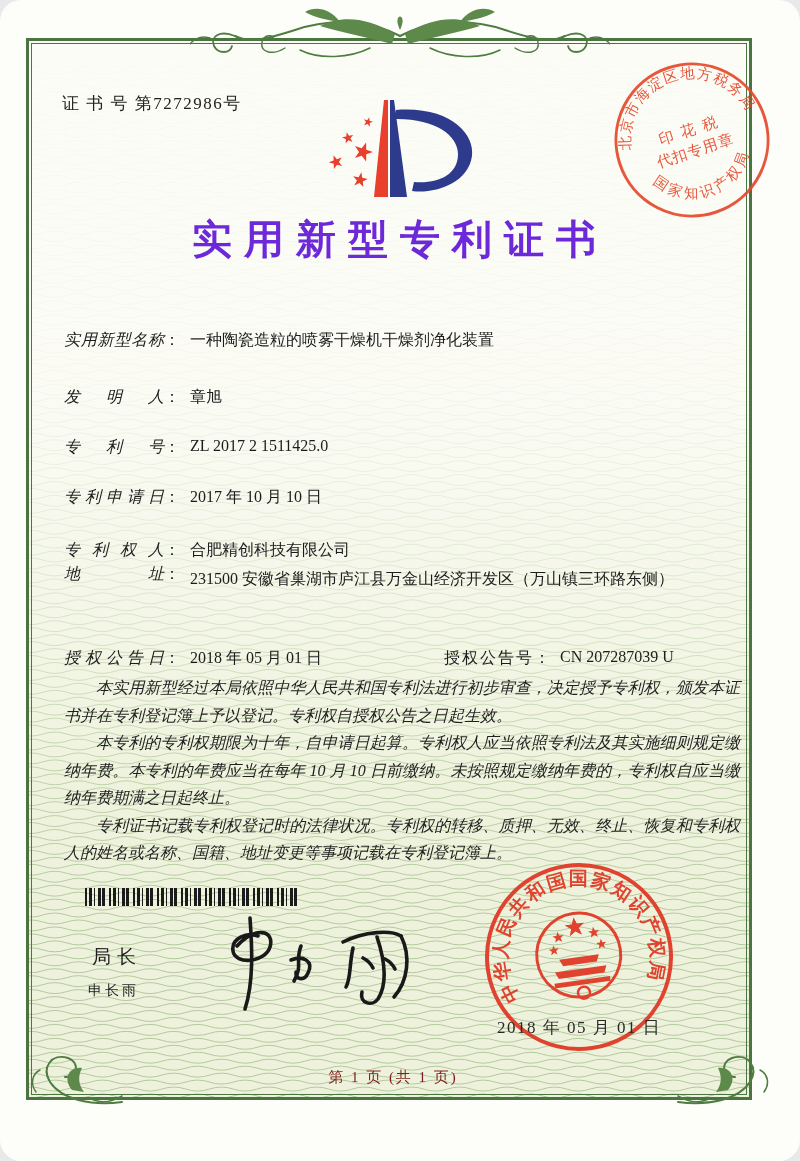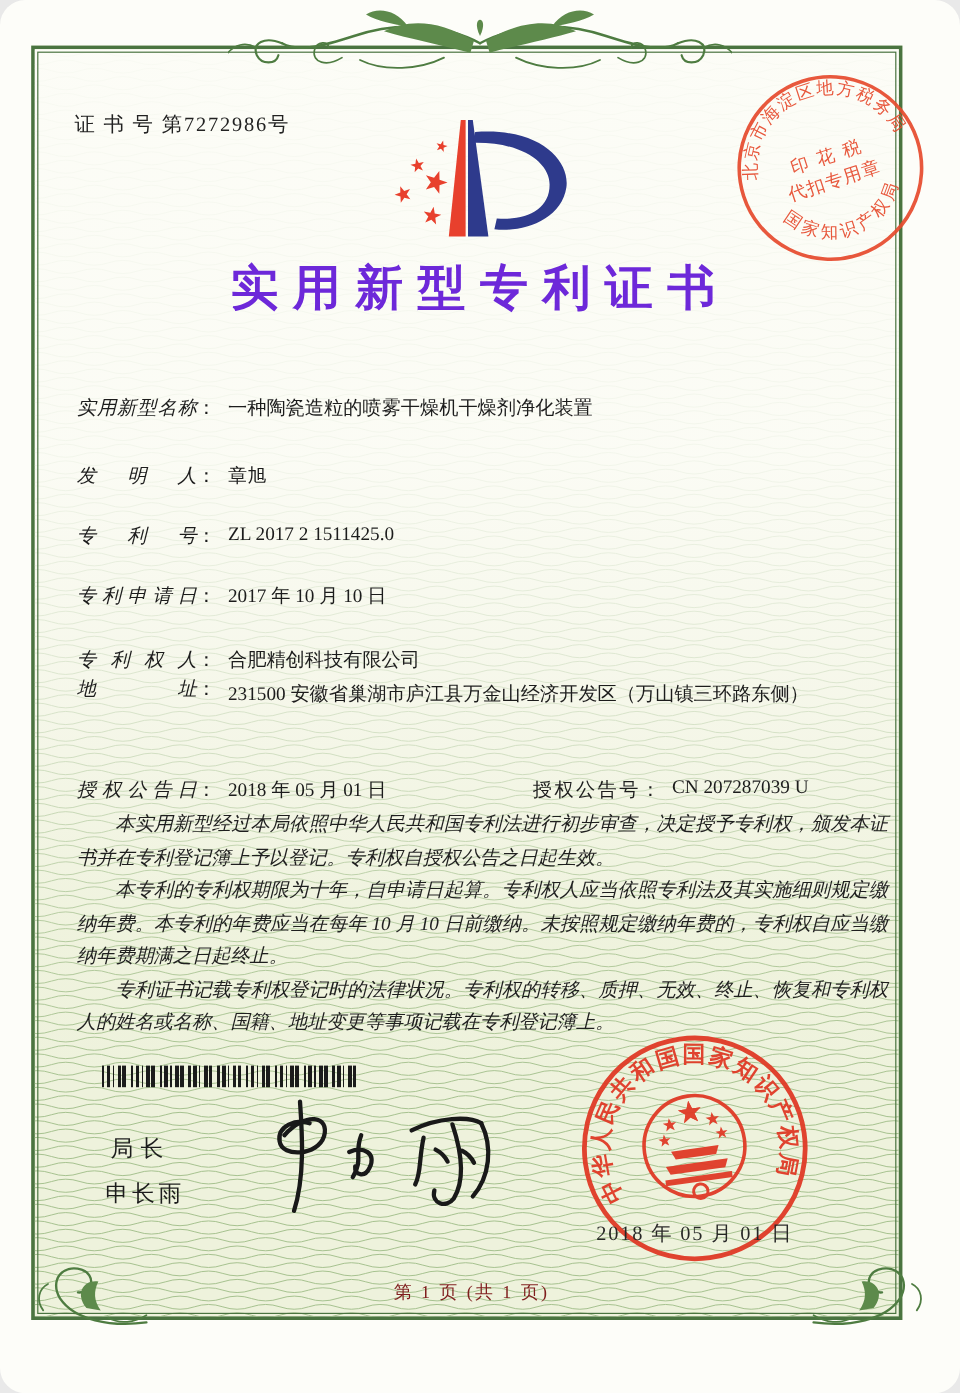--- a/index.html
+++ b/index.html
@@ -40,21 +40,21 @@
              line-height:27.5px;text-align:justify;color:#1f1f1f;font-style:italic;}
   .body-text p{margin:0;text-indent:2em;}
 
   .barcode{position:absolute;left:85px;top:888px;width:212px;height:18px;
     background:repeating-linear-gradient(90deg,
       #1b1b1b 0 2px,transparent 2px 4px,#1b1b1b 4px 7px,transparent 7px 9px,
       #1b1b1b 9px 10px,transparent 10px 13px,#1b1b1b 13px 16px,transparent 16px 17px,
       #1b1b1b 17px 20px,transparent 20px 24px);}
 
   .sig-title{position:absolute;left:72px;top:944px;font-size:19px;letter-spacing:6px;font-family:"Liberation Sans","DejaVu Sans",sans-serif;margin-left:20px;}
-  .sig-name{position:absolute;left:88px;top:982px;font-size:19px;letter-spacing:3px;font-family:"Liberation Sans","DejaVu Sans",sans-serif;}
+  .sig-name{position:absolute;left:88px;top:982px;font-size:14px;letter-spacing:3px;font-family:"Liberation Sans","DejaVu Sans",sans-serif;}
   .sig-svg{position:absolute;left:195px;top:906px;}
   .sig-svg path{stroke:#191919;stroke-width:3.6;fill:none;stroke-linecap:round;stroke-linejoin:round;}
 
   .footer{position:absolute;left:0;top:1068px;width:786px;text-align:center;font-size:15px;letter-spacing:2px;color:#7f1d1d;}
 
   .stamp{position:absolute;left:607px;top:55px;opacity:.92;}
   .seal{position:absolute;left:477px;top:857px;opacity:.95;}
 </style>
 </head>
 <body>

